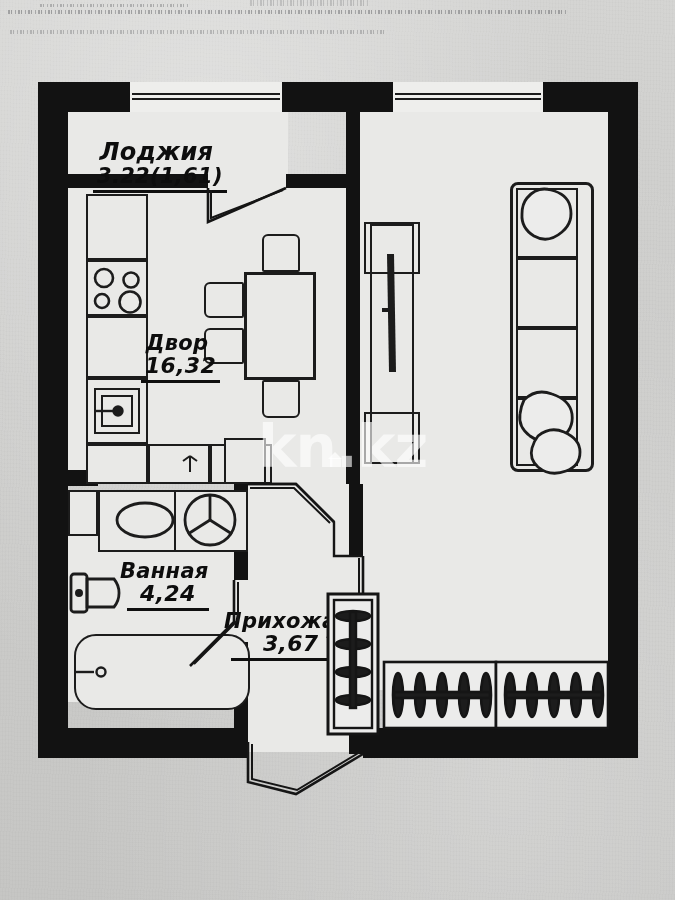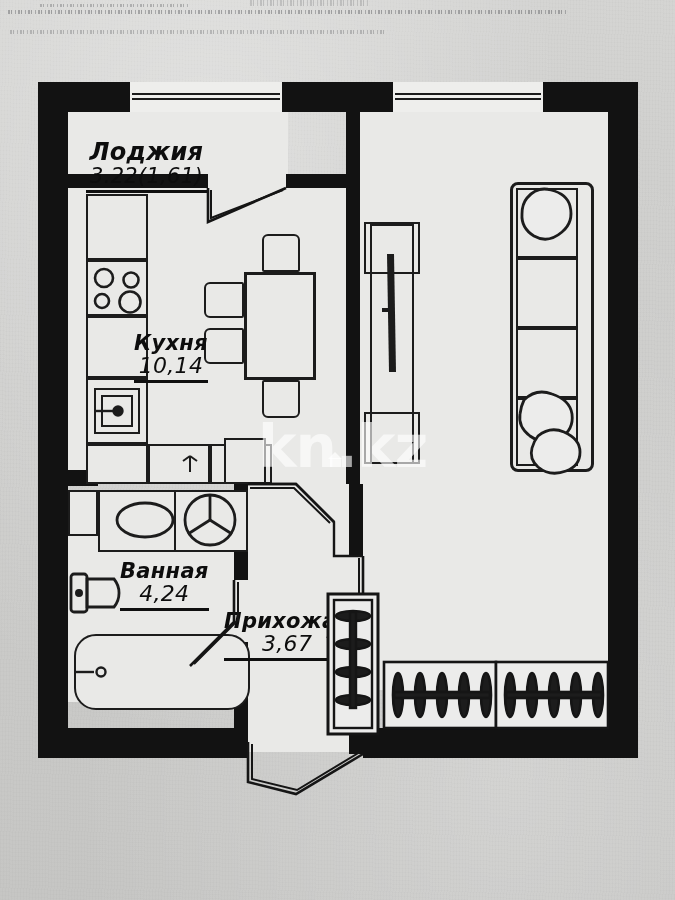--- a/index.html
+++ b/index.html
@@ -97,24 +97,25 @@
   }
   .room-label .name {
     display: block;
     font-size: 21px;
     font-weight: 700;
     letter-spacing: 0.3px;
   }
   .room-label .area {
     display: block;
     font-size: 22px;
-    font-weight: 400;
+    font-weight: 700;
     letter-spacing: 0.3px;
     padding: 0 4px 2px 4px;
     border-bottom: 3.5px solid #0f0f0f;
+    margin-left: 7px;
   }
   .room-label.loggia .name { font-size: 24px; }
   .room-label.loggia .area { font-size: 21px; }
 
   #yard-label {
     position: absolute;
     left: 352px;
     top: 768px;
     font-family: "DejaVu Sans", sans-serif;
     font-style: italic;
@@ -255,22 +256,22 @@
     <div class="boxline" style="left:30px; top:408px; width:30px; height:46px;"></div>
     <div class="boxline" style="left:136px; top:408px; width:74px; height:62px;"></div>
     <div class="boxline" style="left:36px; top:552px; width:176px; height:76px; border-radius:22px;"></div>
 
     <div class="room-label loggia" style="left:48px; top:58px;">
       <span class="name">Лоджия</span>
       <span class="area">3.22(1,61)</span>
     </div>
 
     <div class="room-label" style="left:96px; top:250px;">
-      <span class="name">Кухня</span>
-      <span class="area">10,14</span>
+      <span class="name">Двор</span>
+      <span class="area">16,32</span>
     </div>
 
     <div class="room-label" style="left:342px; top:250px;">
     </div>
 
     <div class="room-label" style="left:82px; top:478px;">
       <span class="name">Ванная</span>
       <span class="area">4,24</span>
     </div>
 

